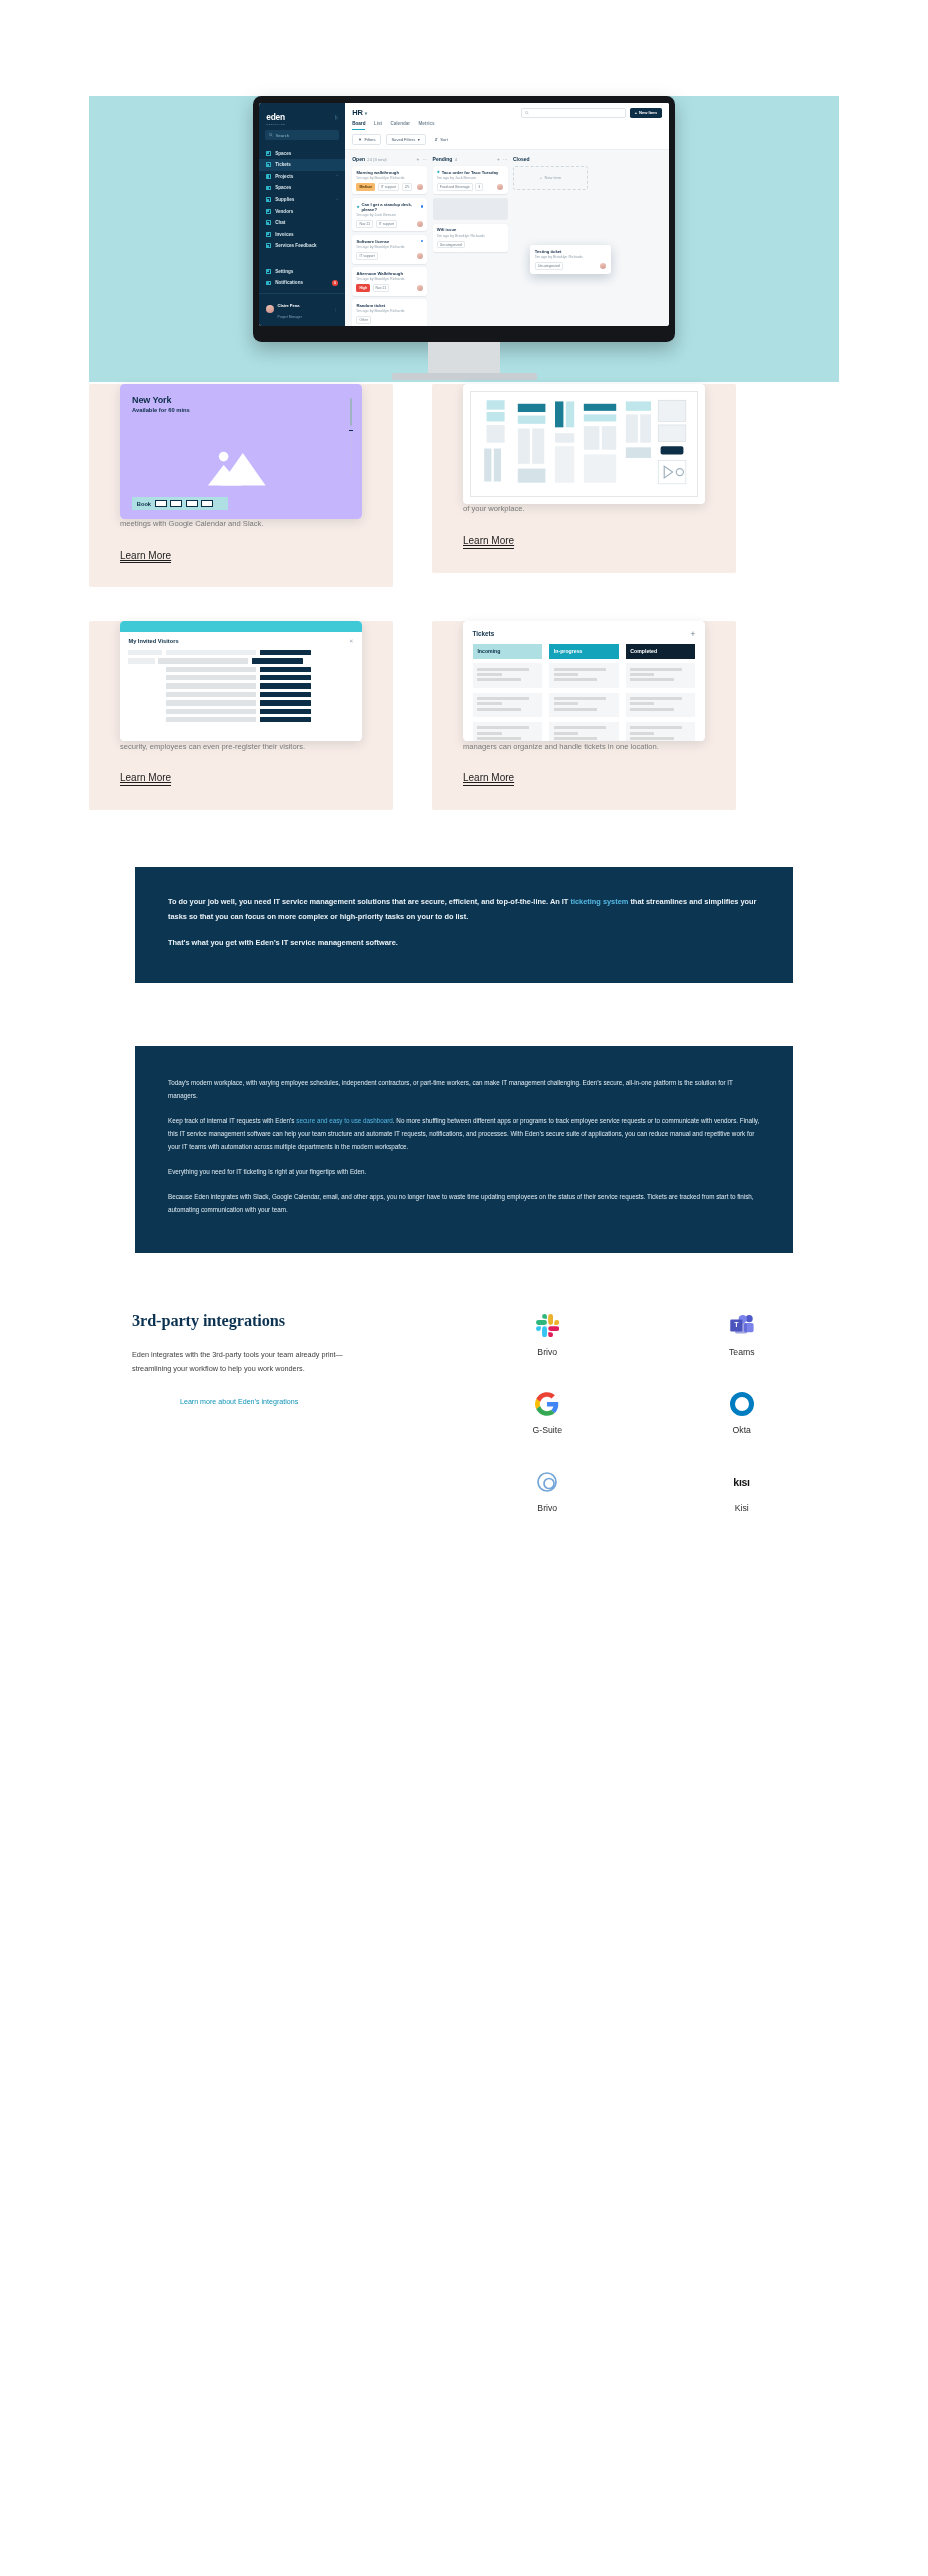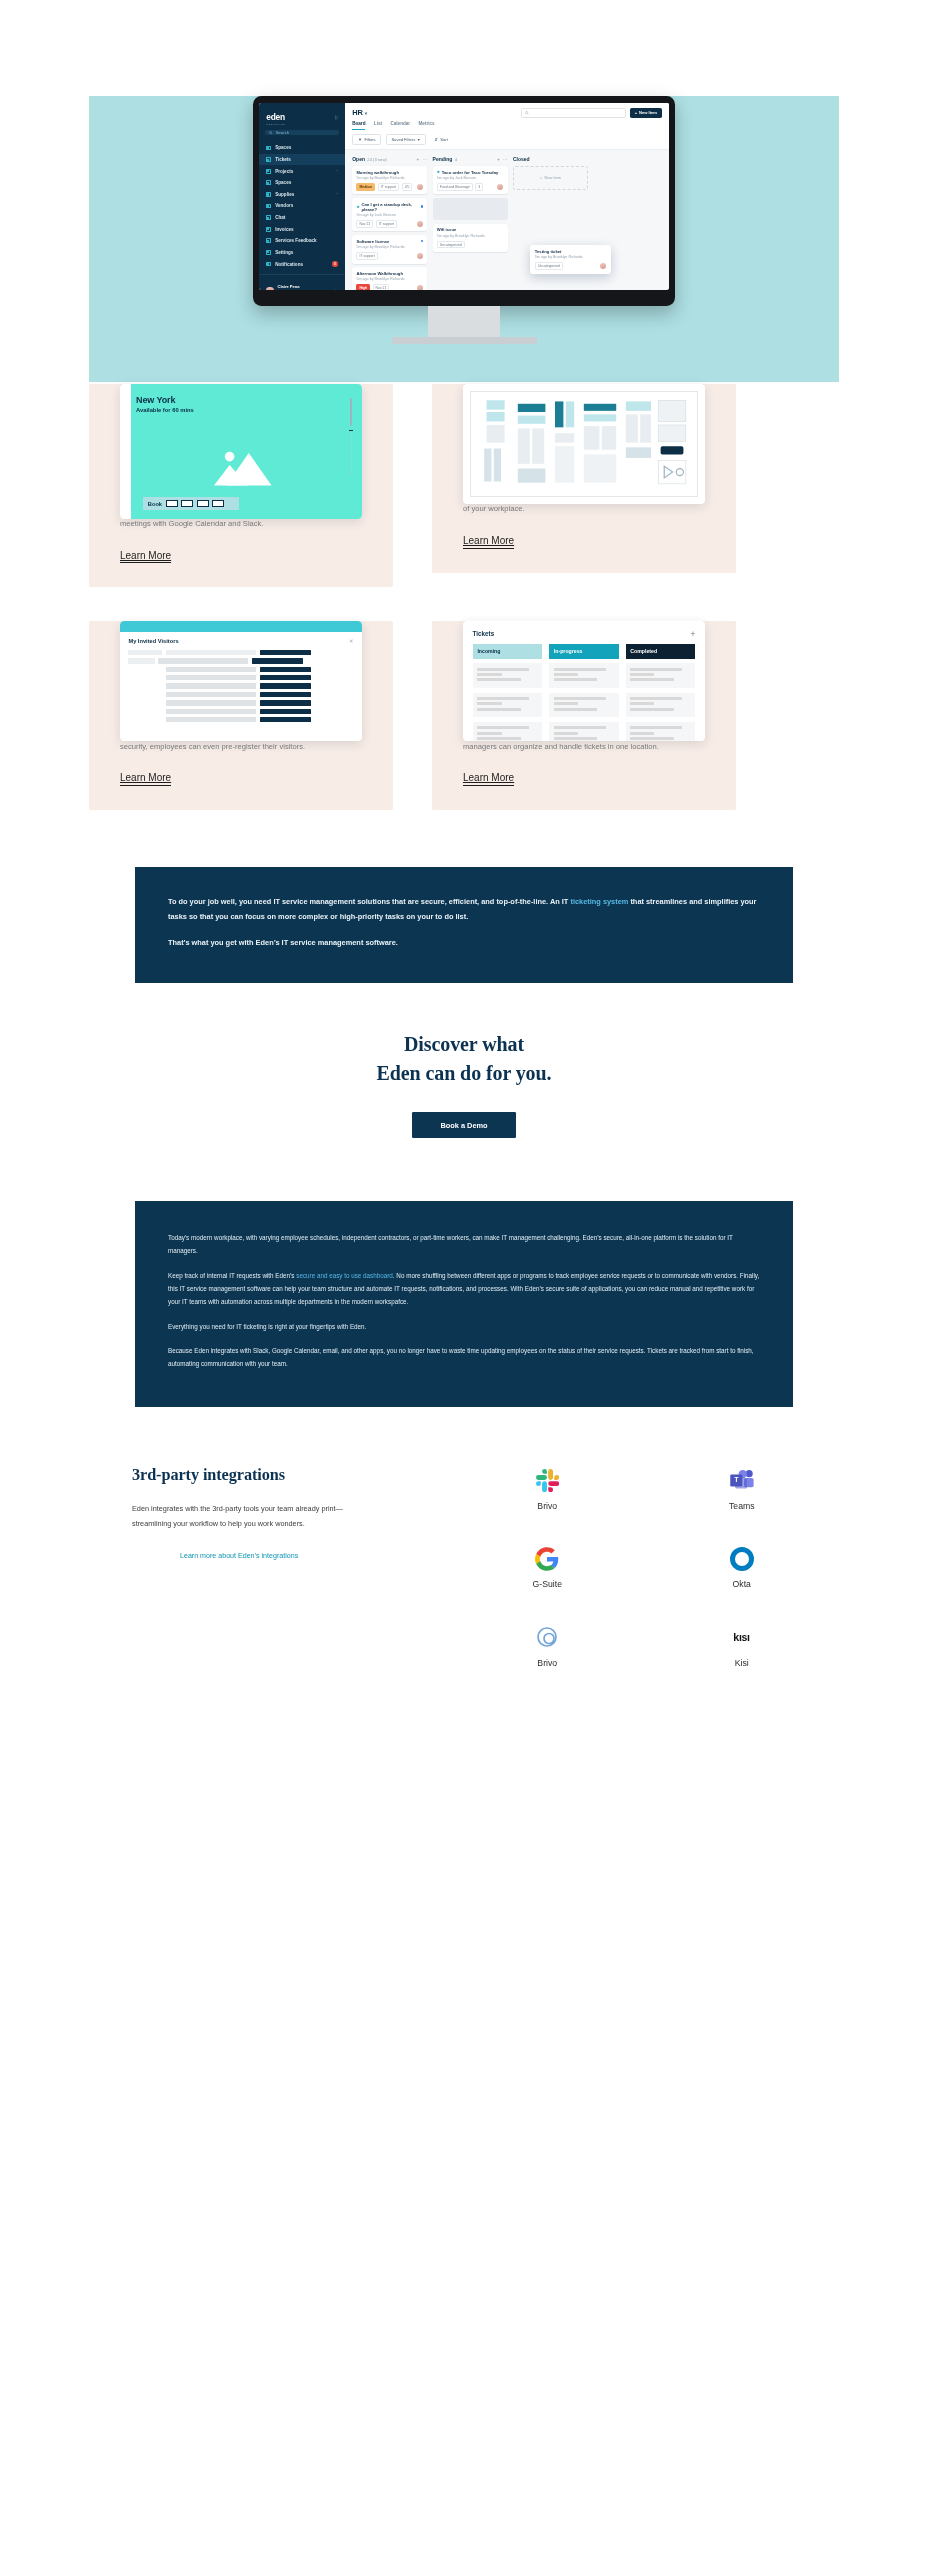--- a/index.html
+++ b/index.html
@@ -26,21 +26,21 @@
     width: 750px; height: 286px;
     background: #addfe3;
   }
   .monitor-wrap {
     position: absolute;
     left: 50%; top: 96px;
     transform: translateX(-50%);
     width: 422px;
   }
   .monitor-bezel {
-    width: 422px; height: 210px;
+    width: 422px; height: 246px;
     background: #15161a;
     border-radius: 8.4px;
     padding: 6.6px 6px 15.7px 6px;
     box-shadow: 0 7.2px 18px rgba(0,0,0,.25);
   }
   .monitor-screen {
     width: 100%; height: 100%;
     background: #f4f6f8;
     border-radius: 2.4px;
     overflow: hidden;
@@ -177,21 +177,21 @@
   }
   .feat h3 { margin:0 0 9.6px 0; font-size:11.4px; font-weight:bold; color:#111; letter-spacing:-0.1px;}
   .feat p { margin:0; font-size:7.6px; line-height:1.95; color:#7d7d7d; }
   .learn {
     display:inline-block; margin-top:18px; font-size:10px;
     color:#1d1d1d; border-bottom:0.6px solid #1d1d1d; padding-bottom:1.8px;
   }
   .feat-row.second { margin-top: 34px; }
 
   
-  .rs { height:135px; background:#5eead4; padding:11px 12px 0 5px; position:relative;margin-left:11px; }
+  .rs { height:135px; background:#c4b5fd; padding:11px 12px 0 12px; position:relative; }
   .rs h4 { margin:0; font-size:9px; font-weight:bold; color:#0c2e47; letter-spacing:-0.1px;}
   .rs .sub { font-size:5.8px; color:#0c2e47; font-weight:bold; margin-top:1.8px;}
   .rs-mtn { position:absolute; left:50%; transform:translateX(-50%); bottom:31px; }
   .rs-book {
     position:absolute; left:12px; bottom:8.4px; width:96px; height:13.3px;
     background:#addfe3; display:flex; align-items:center; gap:3.6px; padding:0 4.8px;
     font-size:5.7px; color:#0c2e47; font-weight:bold;
   }
   .rs-book i { display:block; width:12px; height:7.2px; background:#fff; border:0.6px solid #0c2e47; }
   .rs-rail { position:absolute; right:9.6px; top:14.5px; bottom:11px; width:2.4px; }
@@ -754,27 +754,20 @@
     </div>
   </div>
 
   <div class="panel-1-wrap">
     <section class="dark-panel">
       <p><span>To do your job well, you need IT service management solutions that are secure, efficient, and top-of-the-line. An IT </span><a href="#">ticketing system</a><span> that streamlines and simplifies your tasks so that you can focus on more complex or high-priority tasks on your to do list.</span></p>
       <p>That’s what you get with Eden’s IT service management software.</p>
     </section>
   </div>
 
-  <section class="discover">
-    <h2>
-      <span>Discover what</span><br>
-      <span>Eden can do for you.</span>
-    </h2>
-    <button class="demo-btn">Book a Demo</button>
-  </section>
 
   <div class="panel-2-wrap">
     <section class="dark-panel p2">
       <p>Today’s modern workplace, with varying employee schedules, independent contractors, or part-time workers, can make IT management challenging. Eden’s secure, all-in-one platform is the solution for IT managers.</p>
       <p><span>Keep track of internal IT requests with Eden’s </span><a href="#">secure and easy to use dashboard</a><span>. No more shuffling between different apps or programs to track employee service requests or to communicate with vendors. Finally, this IT service management software can help your team structure and automate IT requests, notifications, and processes. With Eden’s secure suite of applications, you can reduce manual and repetitive work for your IT teams with automation across multiple departments in the modern workspafce.</span></p>
       <p>Everything you need for IT ticketing is right at your fingertips with Eden.</p>
       <p>Because Eden integrates with Slack, Google Calendar, email, and other apps, you no longer have to waste time updating employees on the status of their service requests. Tickets are tracked from start to finish, automating communication with your team.</p>
     </section>
   </div>
 

